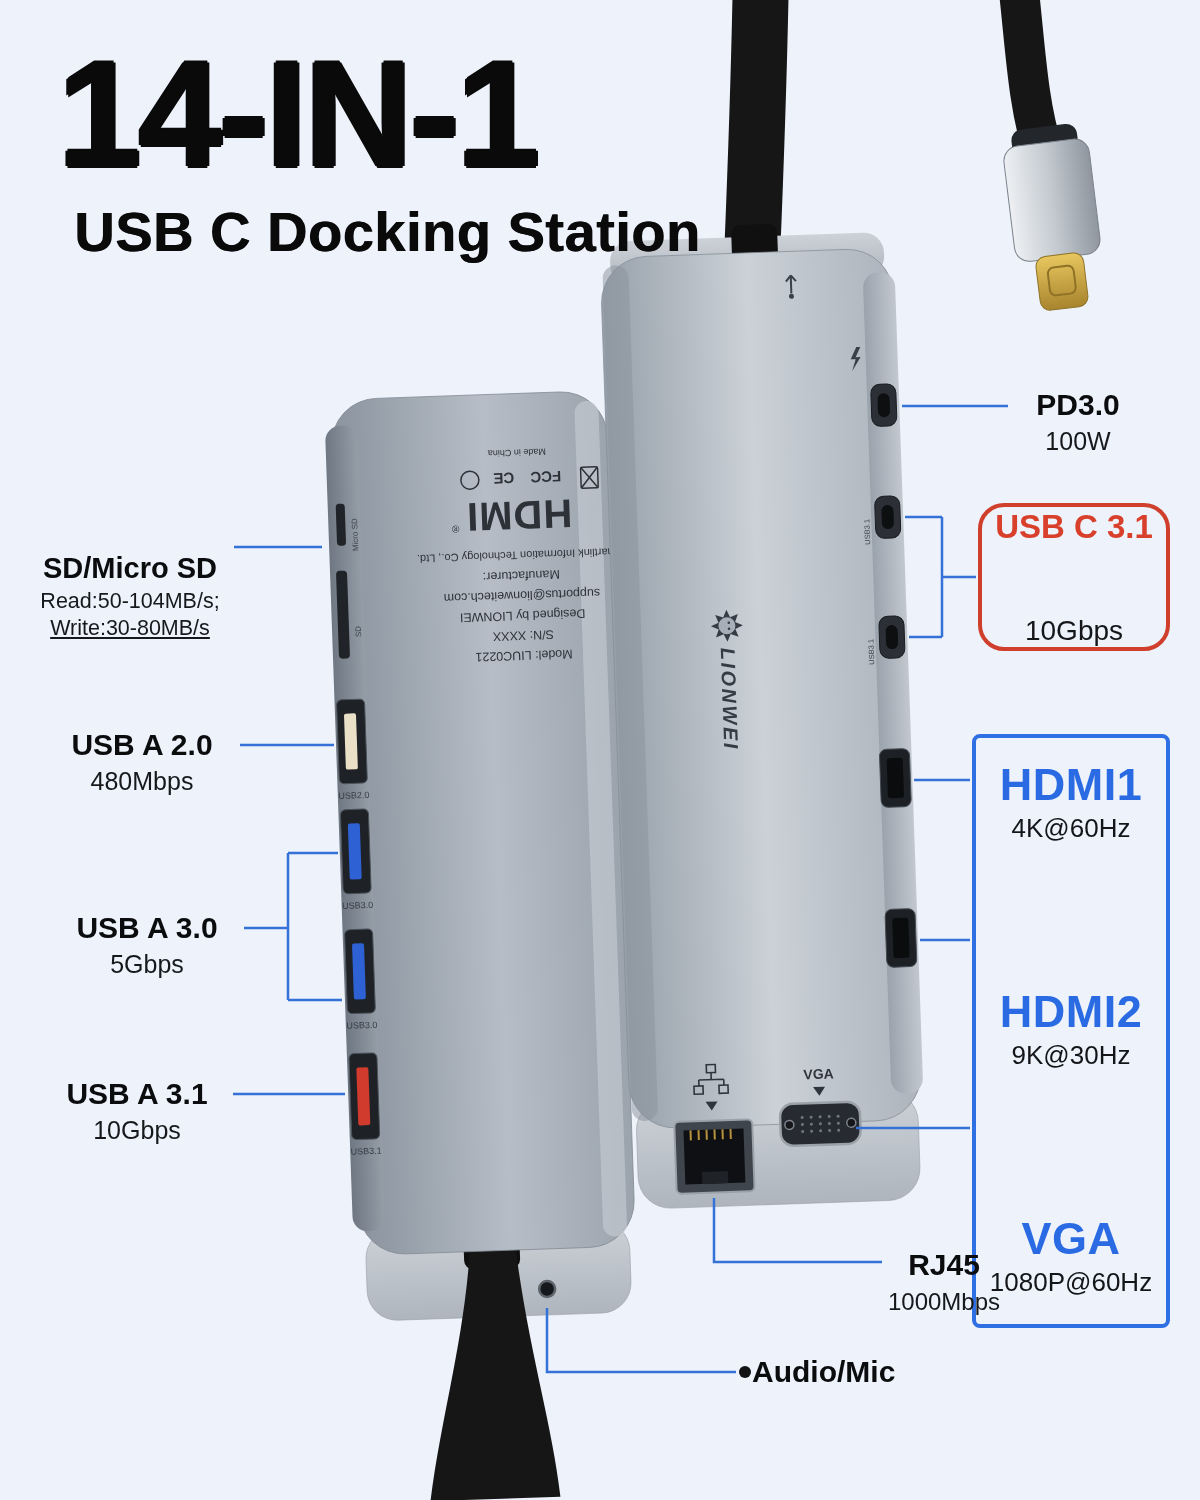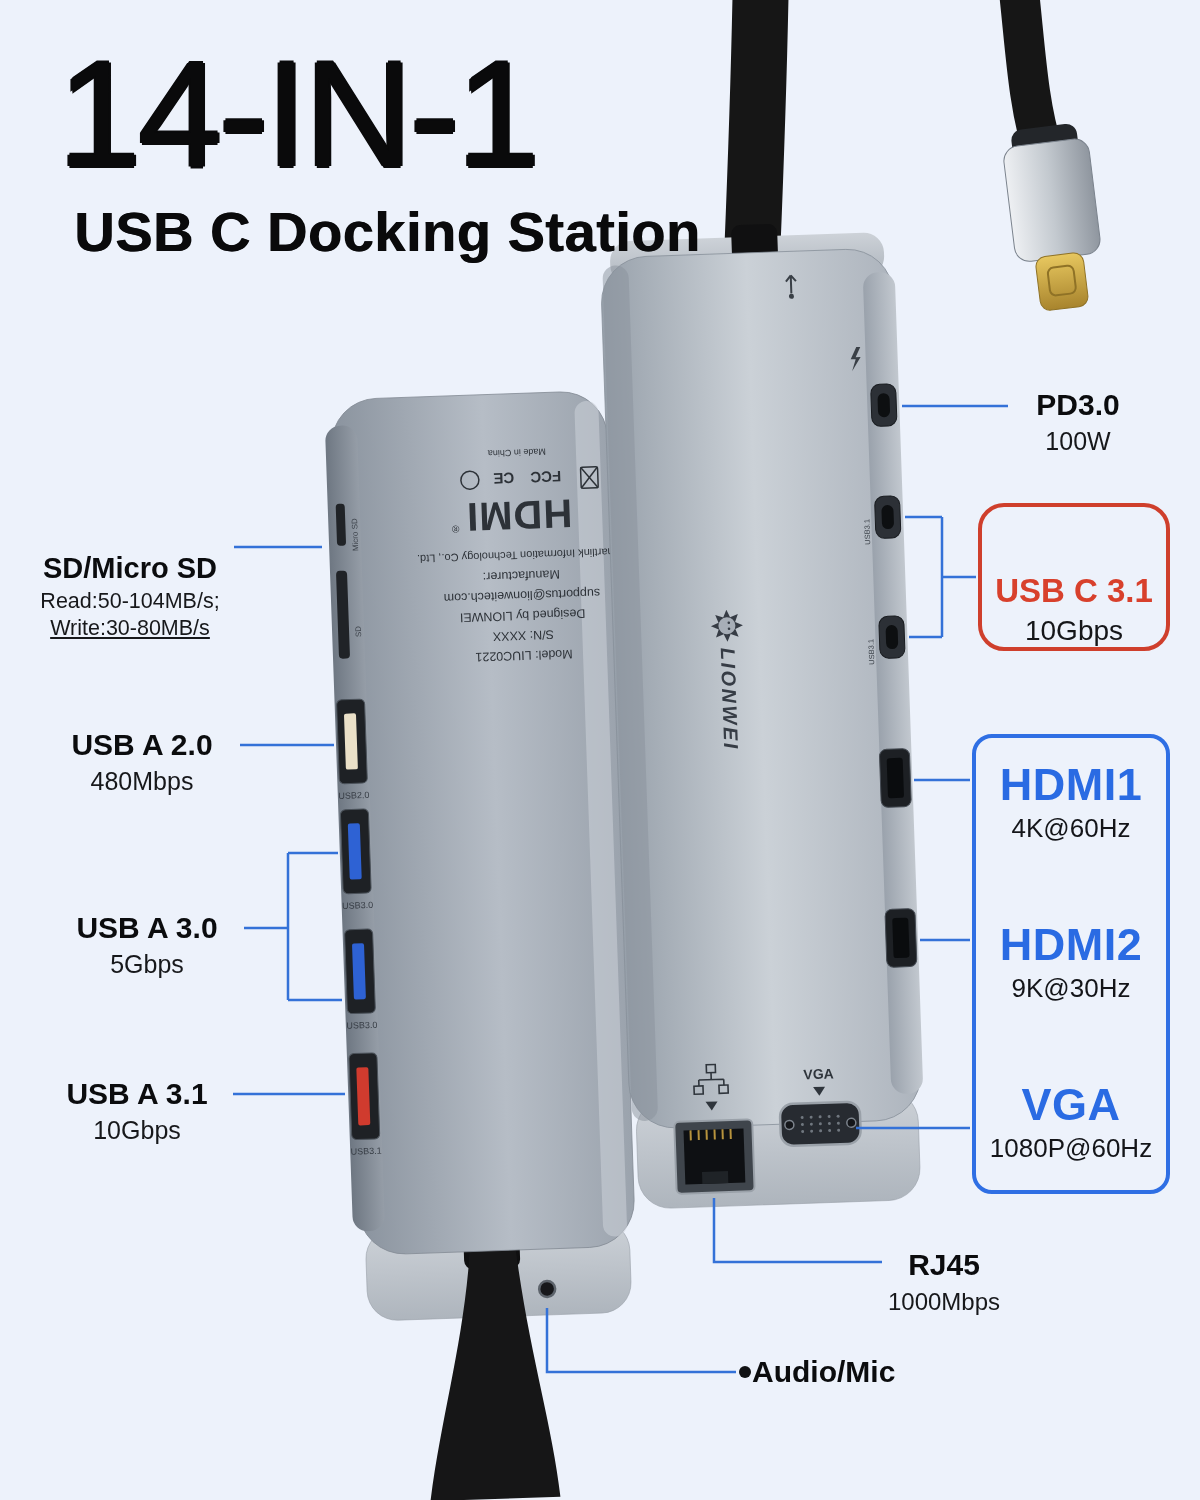--- a/index.html
+++ b/index.html
@@ -6,43 +6,43 @@
   .page{
     position:relative;width:1200px;height:1500px;overflow:hidden;
     background:#edf2fb;
     font-family:"Liberation Sans", sans-serif;
     color:#101114;
   }
   .scene{position:absolute;left:0;top:0;z-index:1;}
   svg text{font-family:"Liberation Sans", sans-serif;}
   .header{position:absolute;left:58px;top:38px;z-index:3;}
   .title{
-    font-size:150px;font-weight:normal;line-height:1.02;letter-spacing:-3px;color:#0a0a0b;
+    font-size:150px;font-weight:bold;line-height:1.02;letter-spacing:-3px;color:#0a0a0b;
     text-shadow:2px 0 0 currentColor,-2px 0 0 currentColor,0 2px 0 currentColor,0 -2px 0 currentColor;
   }
   .subtitle{
     font-size:56px;font-weight:bold;letter-spacing:.5px;color:#0a0a0b;margin:8px 0 0 16px;
     text-shadow:.7px 0 0 currentColor;
   }
   .callout{position:absolute;z-index:3;text-align:center;}
   .callout .t{font-size:30px;font-weight:bold;color:#0b0c0e;line-height:34px;}
   .callout .s{font-size:25px;color:#17181b;margin-top:5px;line-height:29px;}
   .callout.sd .t{font-size:29px;}
   .callout.sd .s{font-size:21.5px;line-height:27px;margin-top:3px;}
   .callout.audio .t{font-size:30px;}
   .box{position:absolute;z-index:2;display:flex;flex-direction:column;align-items:center;box-sizing:border-box;}
   .red-box{
     left:978px;top:503px;width:192px;height:148px;
-    border:4px solid #cf3f2c;border-radius:26px;justify-content:flex-end;
+    border:4px solid #cf3f2c;border-radius:26px;justify-content:space-between;
   }
   .red-box .t{font-size:33px;font-weight:bold;color:#d8402c;line-height:40px;}
   .red-box .s{font-size:28px;color:#151619;margin-top:4px;}
   .blue-box{
-    left:972px;top:734px;width:198px;height:460px;
-    border:4px solid #2f6fe4;border-radius:20px;justify-content:space-between;
+    left:972px;top:734px;width:198px;height:594px;
+    border:4px solid #2f6fe4;border-radius:8px;justify-content:space-between;
     padding:22px 0 26px 0;
   }
   .blue-box .grp{text-align:center;}
   .blue-box .t{font-size:45px;font-weight:bold;color:#2a6be3;line-height:50px;letter-spacing:.5px;}
   .blue-box .s{font-size:26px;color:#141519;margin-top:3px;}
 </style>
 </head>
 <body>
 
 <div class="page">

